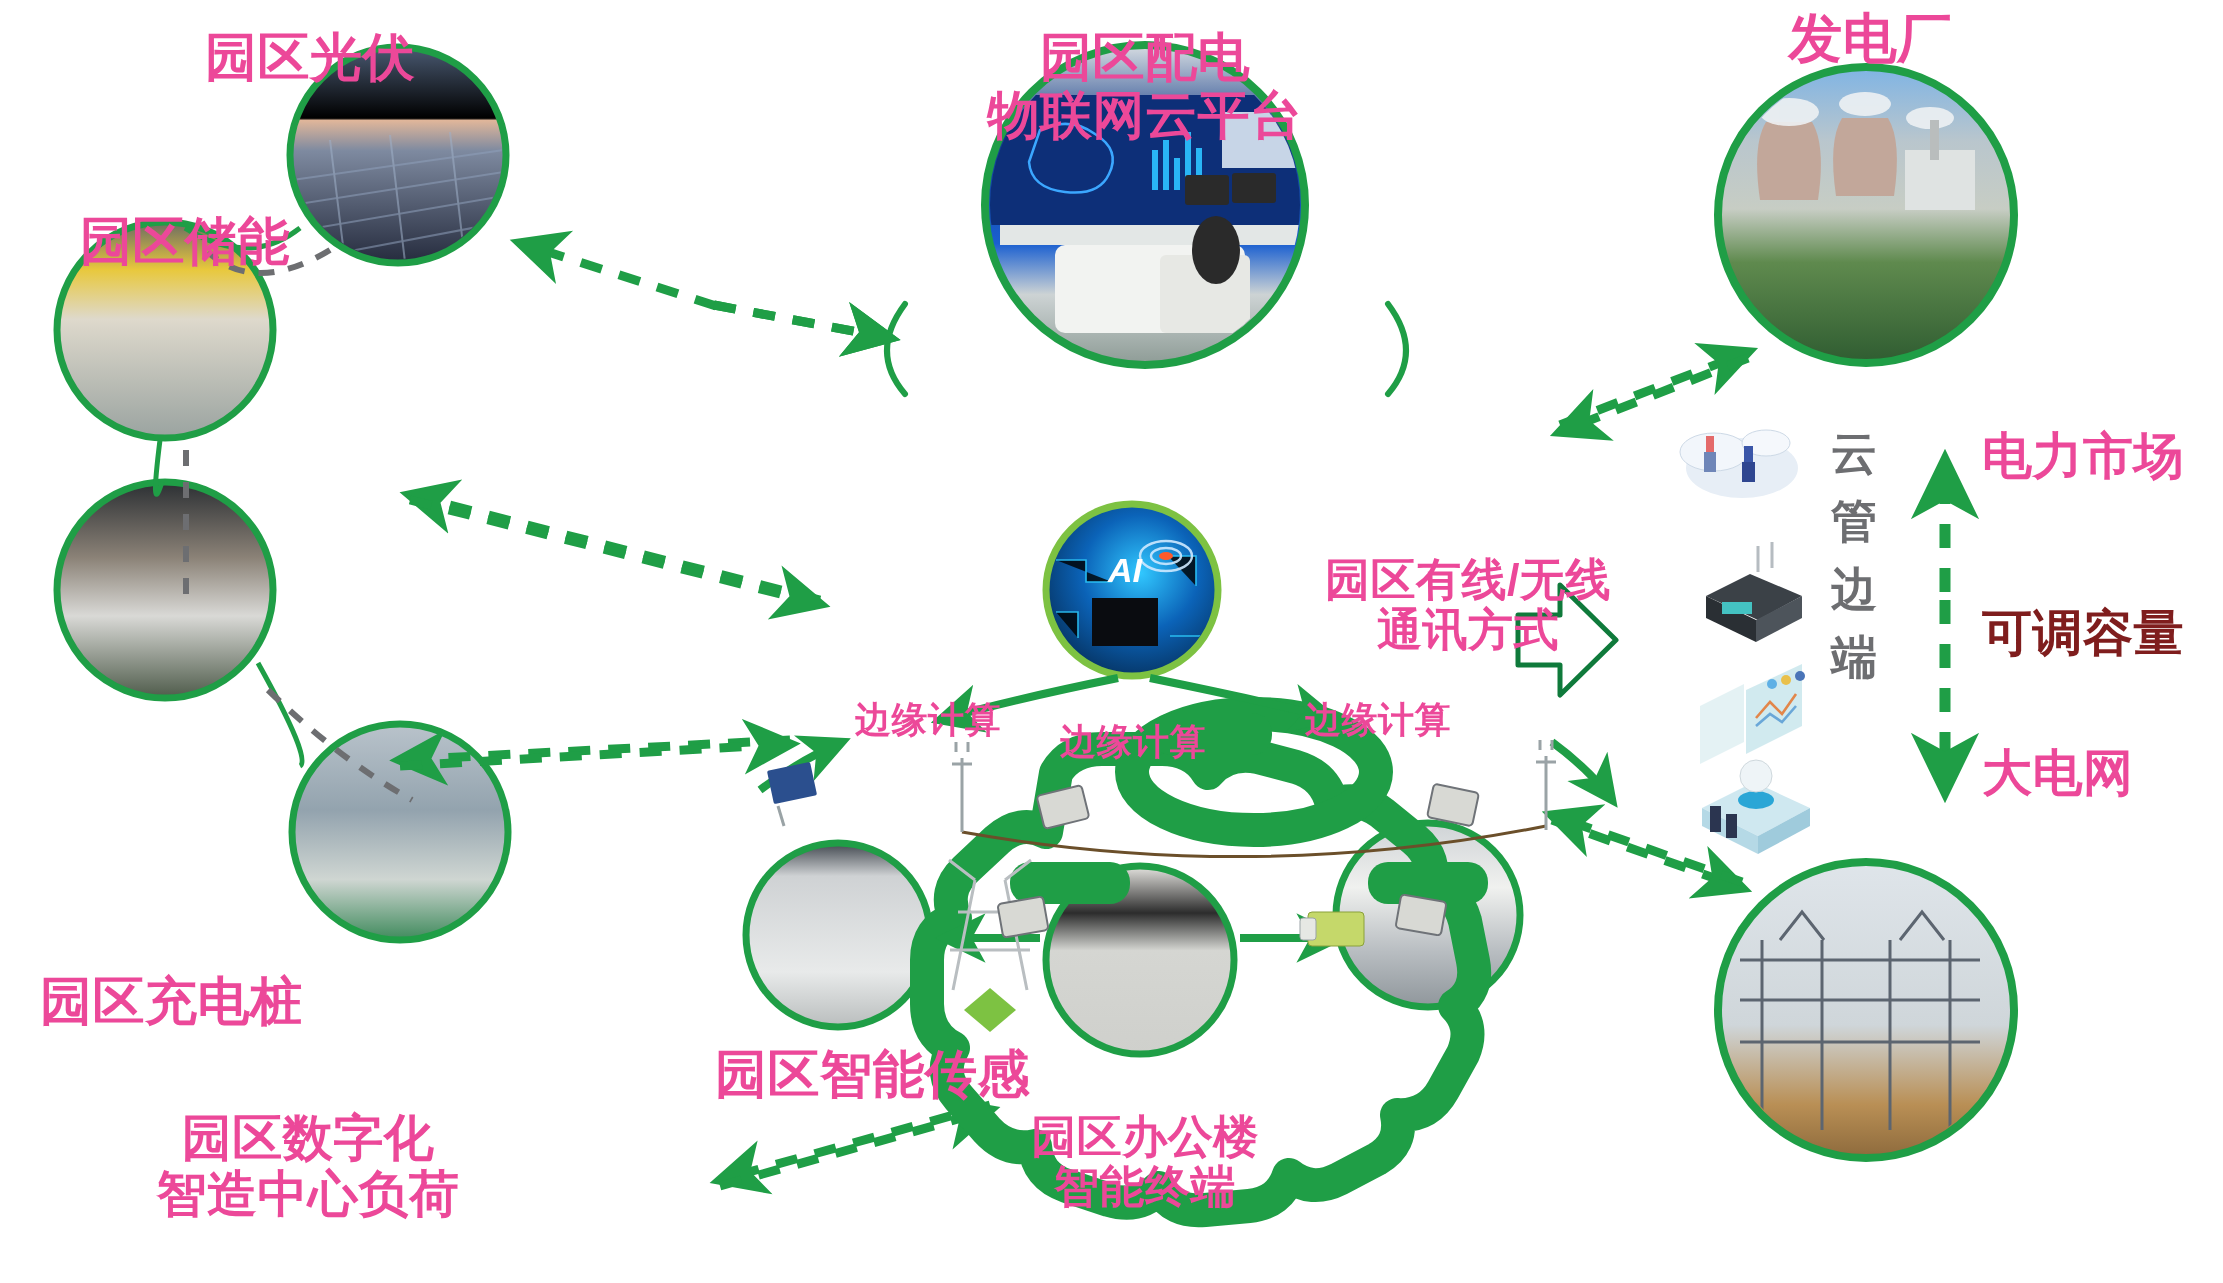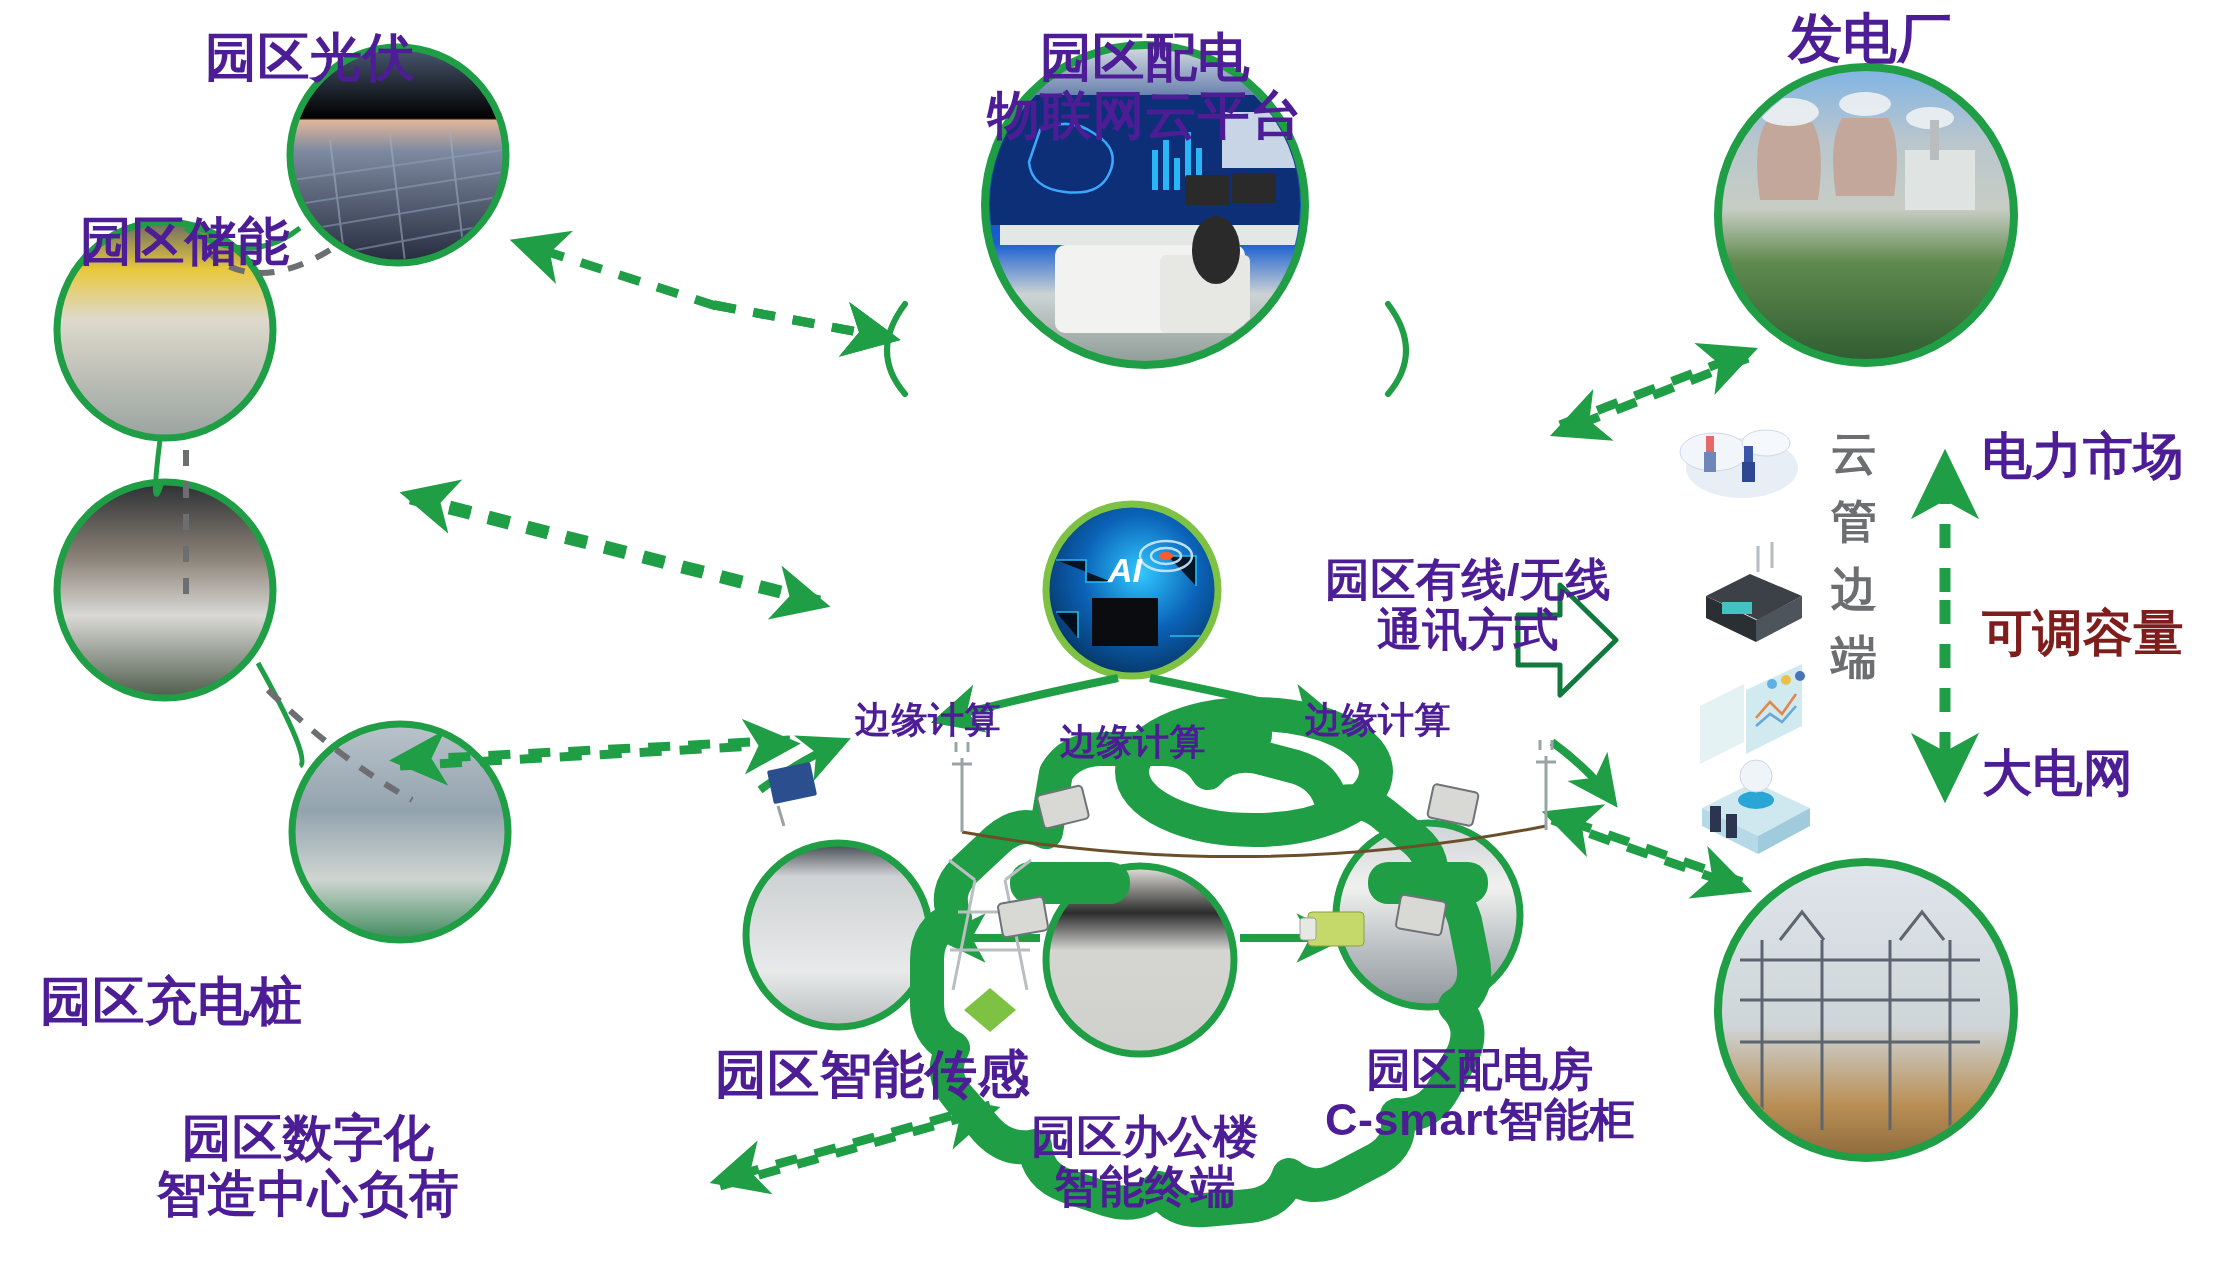--- a/index.html
+++ b/index.html
@@ -1,21 +1,21 @@
 <!DOCTYPE html>
 <html><head>
 <meta charset="utf-8">
 <style>
   html,body{margin:0;padding:0;background:#ffffff;}
   body{width:2223px;height:1283px;position:relative;overflow:hidden;
        font-family:"Liberation Sans","DejaVu Sans",sans-serif;}
   #stage{position:absolute;left:0;top:0;width:2223px;height:1283px;}
 
   
-  .lab{position:absolute;color:#4c1d95;font-weight:bold;
+  .lab{position:absolute;color:#ec4899;font-weight:bold;
        line-height:1.12;white-space:pre-line;letter-spacing:.5px;}
   .lab.green{color:#7f1d1d;}
   .lab.c{text-align:center;}
 
   svg.ovl{position:absolute;left:0;top:0;width:2223px;height:1283px;
           pointer-events:none;}
 
   
   .vcol{position:absolute;color:#6d6e71;font-weight:bold;font-size:46px;
         line-height:1.0;text-align:center;}
@@ -388,22 +388,20 @@
   <div class="lab c" style="left:1258px;top:555px;width:420px;font-size:45px;">园区有线/无线
 通讯方式</div>
 
   <div class="lab" style="left:855px;top:700px;font-size:36px;">边缘计算</div>
   <div class="lab" style="left:1060px;top:722px;font-size:36px;">边缘计算</div>
   <div class="lab" style="left:1305px;top:700px;font-size:36px;">边缘计算</div>
 
   <div class="lab" style="left:715px;top:1045px;font-size:52px;">园区智能传感</div>
   <div class="lab c" style="left:975px;top:1112px;width:340px;font-size:45px;">园区办公楼
 智能终端</div>
-  <div class="lab c" style="left:1290px;top:1045px;width:380px;font-size:45px;">园区配电房
-C-smart智能柜</div>
 
   <div class="vcol" style="left:1820px;top:430px;width:68px;">
     <div>云</div>
     <div>管</div>
     <div>边</div>
     <div>端</div>
   </div>
 
   <div class="lab" style="left:1982px;top:432px;font-size:50px;font-family:Liberation Mono, monospace;">电力市场</div>
   <div class="lab green" style="left:1982px;top:605px;font-size:50px;">可调容量</div>

